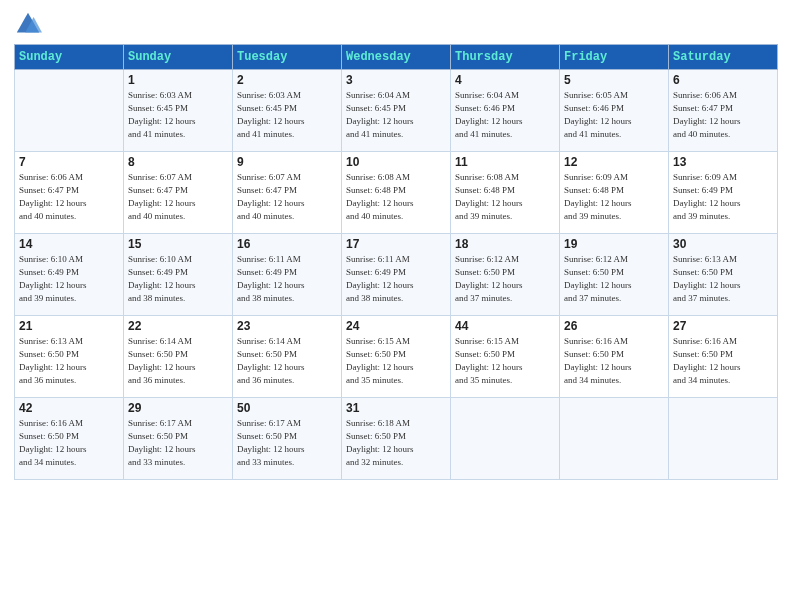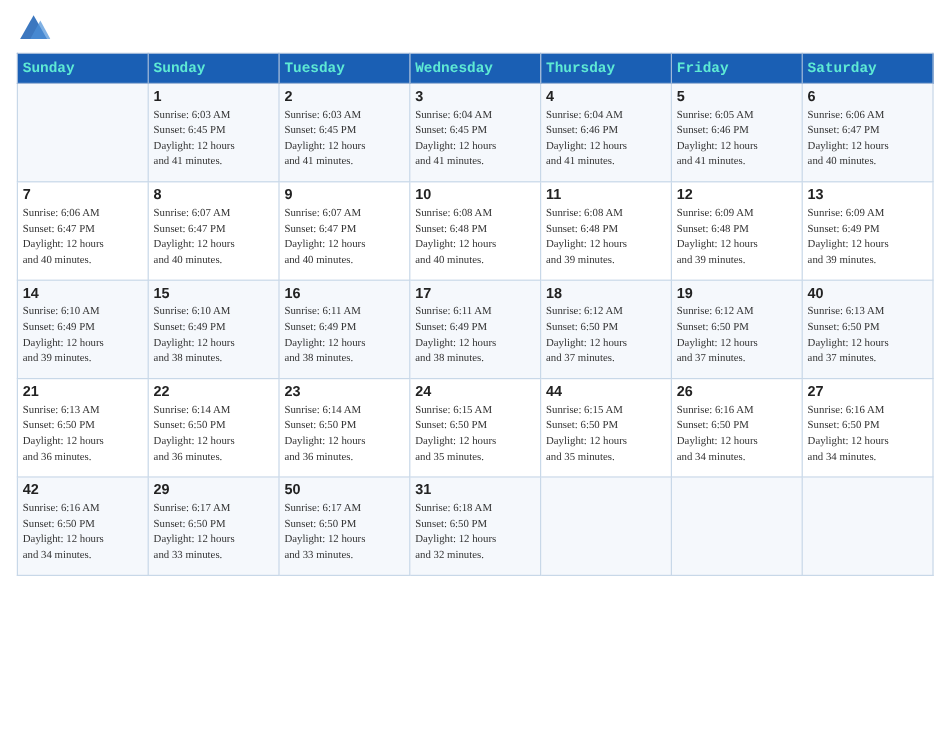--- a/index.html
+++ b/index.html
@@ -212,21 +212,21 @@
           </td>
           <td>
             <span class="day-number">18</span>
             <div class="day-info">Sunrise: 6:12 AM<br>Sunset: 6:50 PM<br>Daylight: 12 hours<br>and 37 minutes.</div>
           </td>
           <td>
             <span class="day-number">19</span>
             <div class="day-info">Sunrise: 6:12 AM<br>Sunset: 6:50 PM<br>Daylight: 12 hours<br>and 37 minutes.</div>
           </td>
           <td>
-            <span class="day-number">40</span>
+            <span class="day-number">30</span>
             <div class="day-info">Sunrise: 6:13 AM<br>Sunset: 6:50 PM<br>Daylight: 12 hours<br>and 37 minutes.</div>
           </td>
         </tr>
         <tr>
           <td>
             <span class="day-number">21</span>
             <div class="day-info">Sunrise: 6:13 AM<br>Sunset: 6:50 PM<br>Daylight: 12 hours<br>and 36 minutes.</div>
           </td>
           <td>
             <span class="day-number">22</span>

